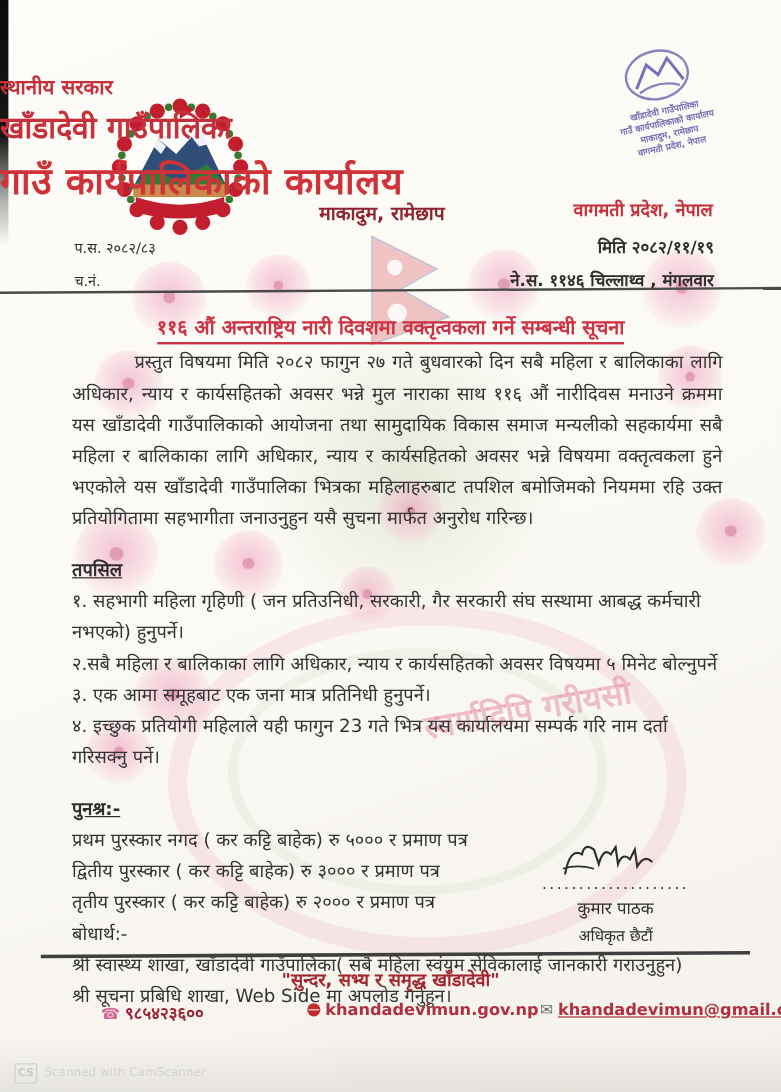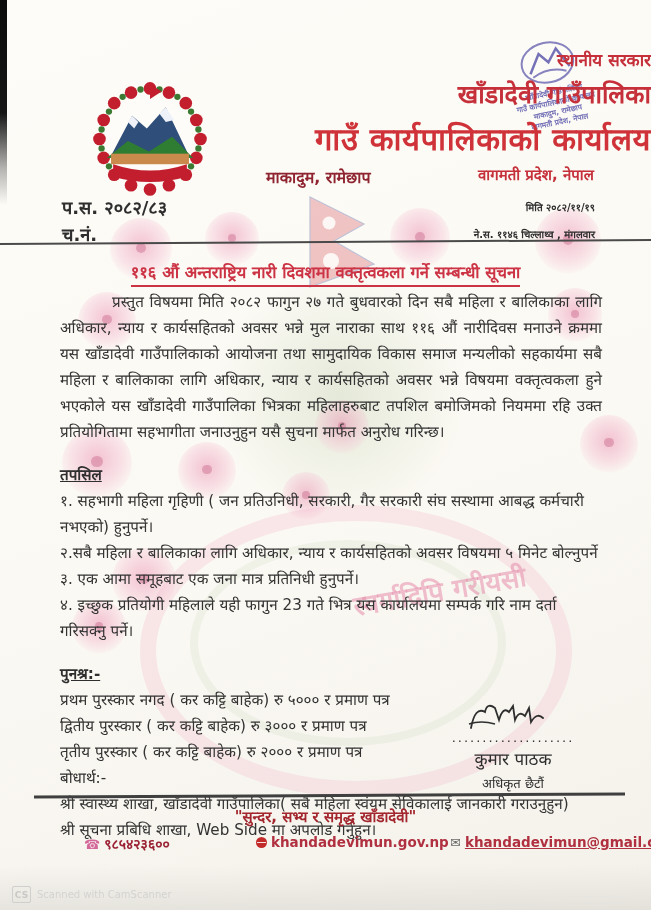--- a/index.html
+++ b/index.html
@@ -20,48 +20,48 @@
     border-radius:50%;background:rgba(190,80,120,.35);}
   .wm-leaf{position:absolute;border-radius:50%;background:radial-gradient(circle, rgba(150,175,120,.22), transparent 70%);}
   .wm-ring{position:absolute;left:140px;top:505px;width:400px;height:260px;border-radius:50%;
     border:16px solid rgba(243,176,199,.26);}
   .wm-ring-inner{position:absolute;left:190px;top:540px;width:300px;height:190px;border-radius:50%;
     border:8px solid rgba(180,200,160,.14);}
   .wm-arc-text{position:absolute;left:352px;top:572px;transform:rotate(-10deg);
     font-size:27px;font-weight:bold;color:rgba(229,140,172,.55);white-space:nowrap;}
   .wm-flag{position:absolute;left:298px;top:194px;opacity:.55;}
   
-  .header{position:absolute;left:0;right:0;top:48px;text-align:right;}
+  .header{position:absolute;left:0;right:0;top:60px;text-align:left;}
   .gov-line{font-size:17px;font-weight:bold;color:#c5303a;}
   .muni-line{font-size:25px;font-weight:bold;color:#c5303a;margin-top:5px;}
   .office-line{font-size:31px;font-weight:bold;color:#cf3339;margin-top:7px;letter-spacing:.5px;}
   .addr-left{position:absolute;left:266px;top:166px;font-size:16px;font-weight:bold;color:#8f2430;}
   .addr-right{position:absolute;left:478px;top:164px;font-size:15px;font-weight:bold;color:#c5303a;}
   .emblem{position:absolute;left:92px;top:80px;}
   .stamp{position:absolute;left:487px;top:40px;width:130px;transform:rotate(-12deg);
     color:rgba(84,80,168,.8);text-align:center;font-weight:bold;}
   .stamp .s-line{font-size:7.5px;line-height:10px;white-space:nowrap;}
   
-  .ref-left{position:absolute;left:62px;top:194px;font-size:18px;font-weight:700;color:#2e2e2e;line-height:27px;}
-  .ref-right{position:absolute;right:56px;top:194px;font-size:10px;font-weight:600;color:#2e2e2e;line-height:27px;text-align:right;}
+  .ref-left{position:absolute;left:62px;top:194px;font-size:12px;font-weight:400;color:#2e2e2e;line-height:27px;}
+  .ref-right{position:absolute;right:56px;top:194px;font-size:14px;font-weight:600;color:#2e2e2e;line-height:27px;text-align:right;}
   .rule-top{position:absolute;left:0;right:0;top:241px;height:2px;background:#4a4a4a;transform:rotate(-.35deg);}
   
   .subject-wrap{position:absolute;left:0;right:0;top:260px;text-align:center;}
   .subject{display:inline-block;font-size:16.5px;font-weight:bold;color:#cc3344;
     border-bottom:2px solid #cc3344;padding-bottom:2px;}
   
   .main-col{position:absolute;left:60px;top:289px;width:542px;font-size:15.2px;color:#333;line-height:26px;}
   .para{margin:0;text-indent:52px;text-align:justify;}
   .h-under{display:inline-block;text-decoration:underline;margin-top:17px;font-weight:600;color:#2f2f2f;}
   .li,.prize,.cc{margin:0;text-align:left;}
   .bodhartha{font-weight:400;color:#2f2f2f;}
   
   .sig-block{position:absolute;right:48px;top:700px;width:180px;text-align:center;color:#2e2e2e;}
   .sig-dots{font-size:13px;letter-spacing:2px;color:#333;margin-top:-10px;}
-  .sig-name{font-size:17px;margin-top:2px;}
+  .sig-name{font-size:14px;margin-top:2px;}
   .sig-title{font-size:13px;margin-top:4px;}
   
   .rule-bottom{position:absolute;left:34px;right:26px;top:794px;height:2.5px;background:#3f3f3f;transform:rotate(-.3deg);}
   .motto{position:absolute;left:0;right:0;top:806px;text-align:center;font-size:15px;font-weight:bold;color:#a3262e;}
   .f-item{position:absolute;top:834px;font-size:14px;font-weight:bold;color:#9b2335;white-space:nowrap;}
   .f-phone{left:84px;}
   .f-web{left:256px;color:#b03040;font-size:13.5px;}
   .f-mail{left:450px;color:#b03040;font-size:13.5px;}
   .f-mail .txt{text-decoration:underline;}
   .icon-phone{color:#d4679a;font-size:13px;margin-right:4px;}

